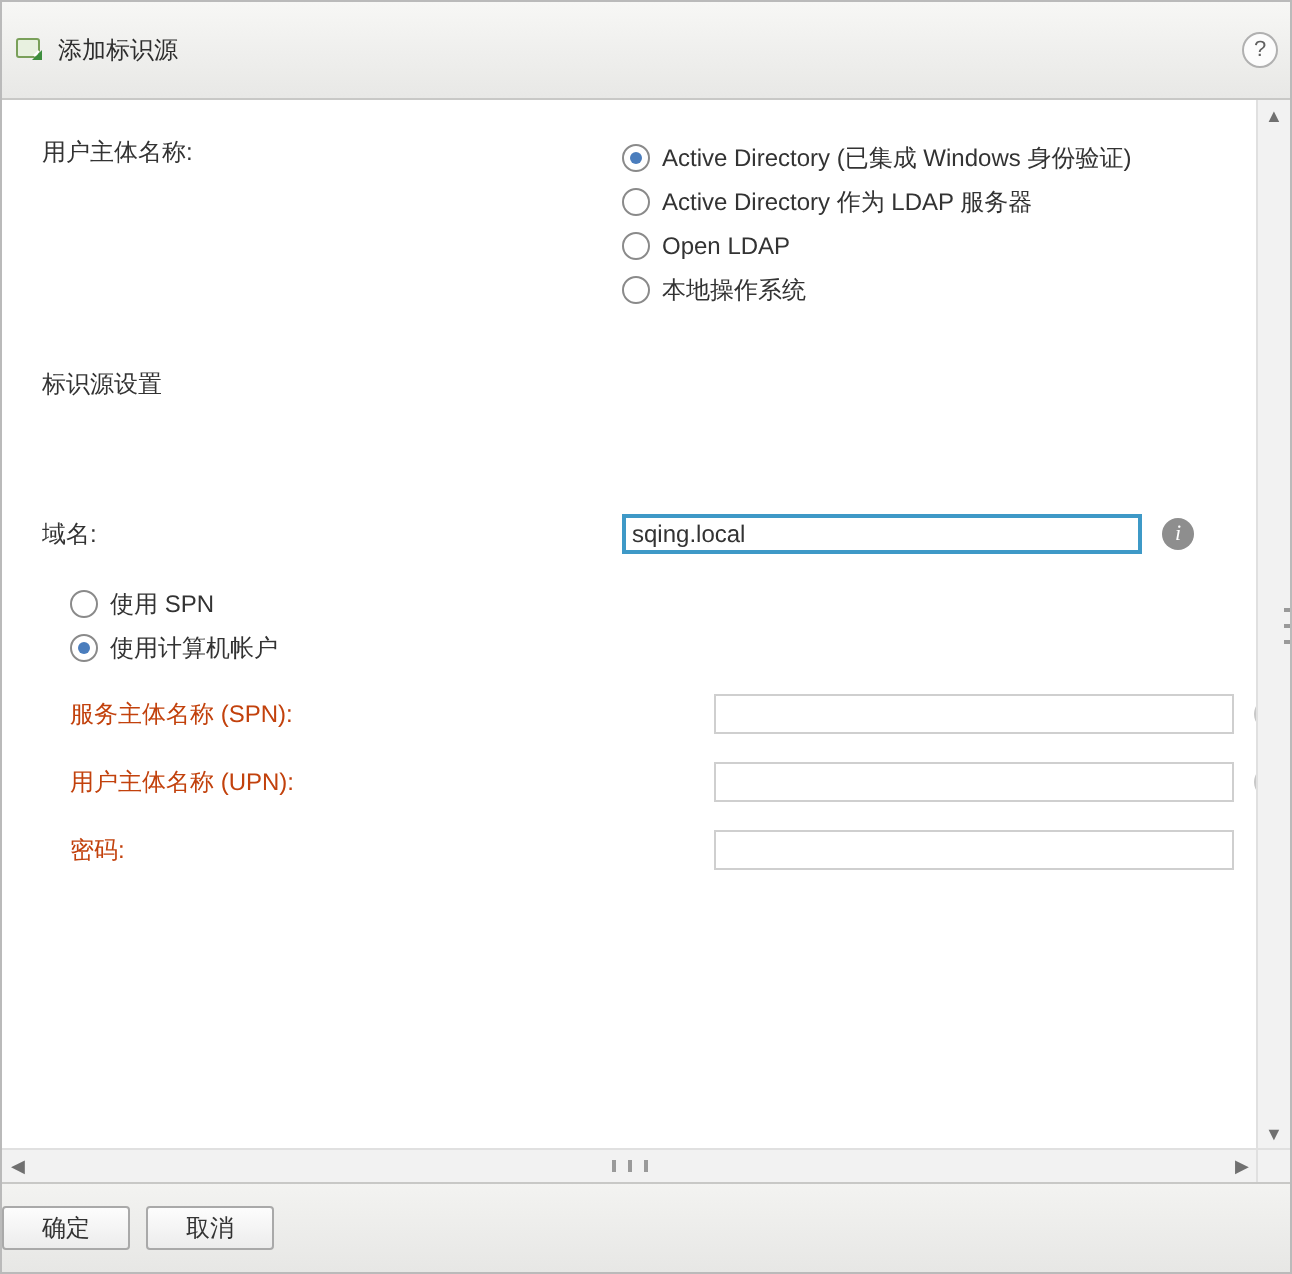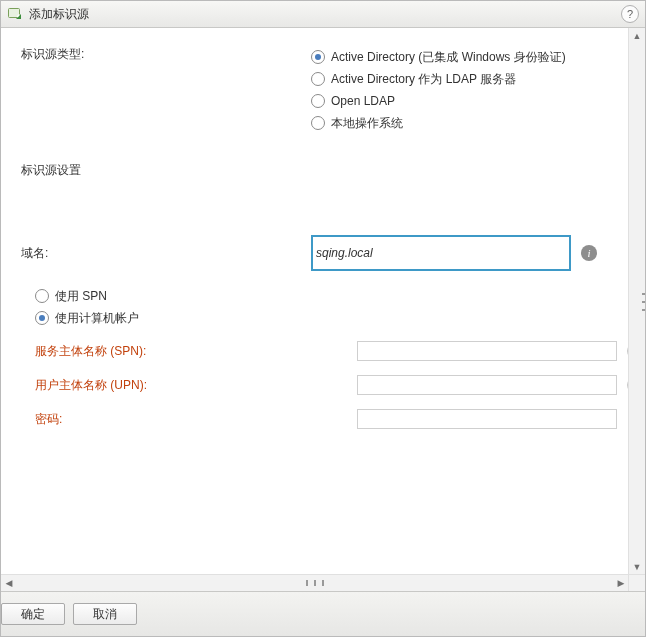--- a/index.html
+++ b/index.html
@@ -19,21 +19,21 @@
     display: flex;
     flex-direction: column;
   }
   
   .titlebar {
     height: 26px;
     background: linear-gradient(#f7f7f5, #e8e8e6);
     border-bottom: 1px solid #c8c8c6;
     display: flex;
     align-items: center;
-    padding: 0 6px;
+    padding: 11px 6px;
   }
   .titlebar .title-icon {
     width: 16px;
     height: 16px;
     margin-right: 6px;
     display: flex;
     align-items: center;
     justify-content: center;
   }
   .title-icon svg { display:block; }
@@ -143,22 +143,21 @@
   }
   .radio-label{color:#333;}
   
   input.text {
     width:260px; height:20px; box-sizing:border-box;
     border:1px solid #bfbfbf; background:#fff; font-size:12px;
     padding:1px 4px; color:#333; outline:none;
   }
   input.text.focused {
     border:2px solid #3e99c7;
-    padding:16px 3px;
-    font-style:italic;
+    padding:0 3px;
   }
   input.text:disabled{
     background:#fff;color:#999;border-color:#cfcfcf;
   }
   .indent { padding-left:14px; }
   
   .footer {
     height:44px;
     background:linear-gradient(#f3f3f1,#e7e7e5);
     border-top:1px solid #c8c8c6;
@@ -187,21 +186,21 @@
       </svg>
     </span>
     <span class="title-text">添加标识源</span>
     <span class="help-icon">?</span>
   </div>
 
   <div class="main">
     <div class="content">
 
       <div class="row">
-        <div class="label-col">标识源类型:</div>
+        <div class="label-col">用户主体名称:</div>
         <div class="field-col" style="flex-direction:column;align-items:flex-start;">
           <div class="radio-line selected">
             <span class="radio-dot"></span>
             <span class="radio-label">Active Directory (已集成 Windows 身份验证)</span>
           </div>
           <div class="radio-line">
             <span class="radio-dot"></span>
             <span class="radio-label">Active Directory 作为 LDAP 服务器</span>
           </div>
           <div class="radio-line">

